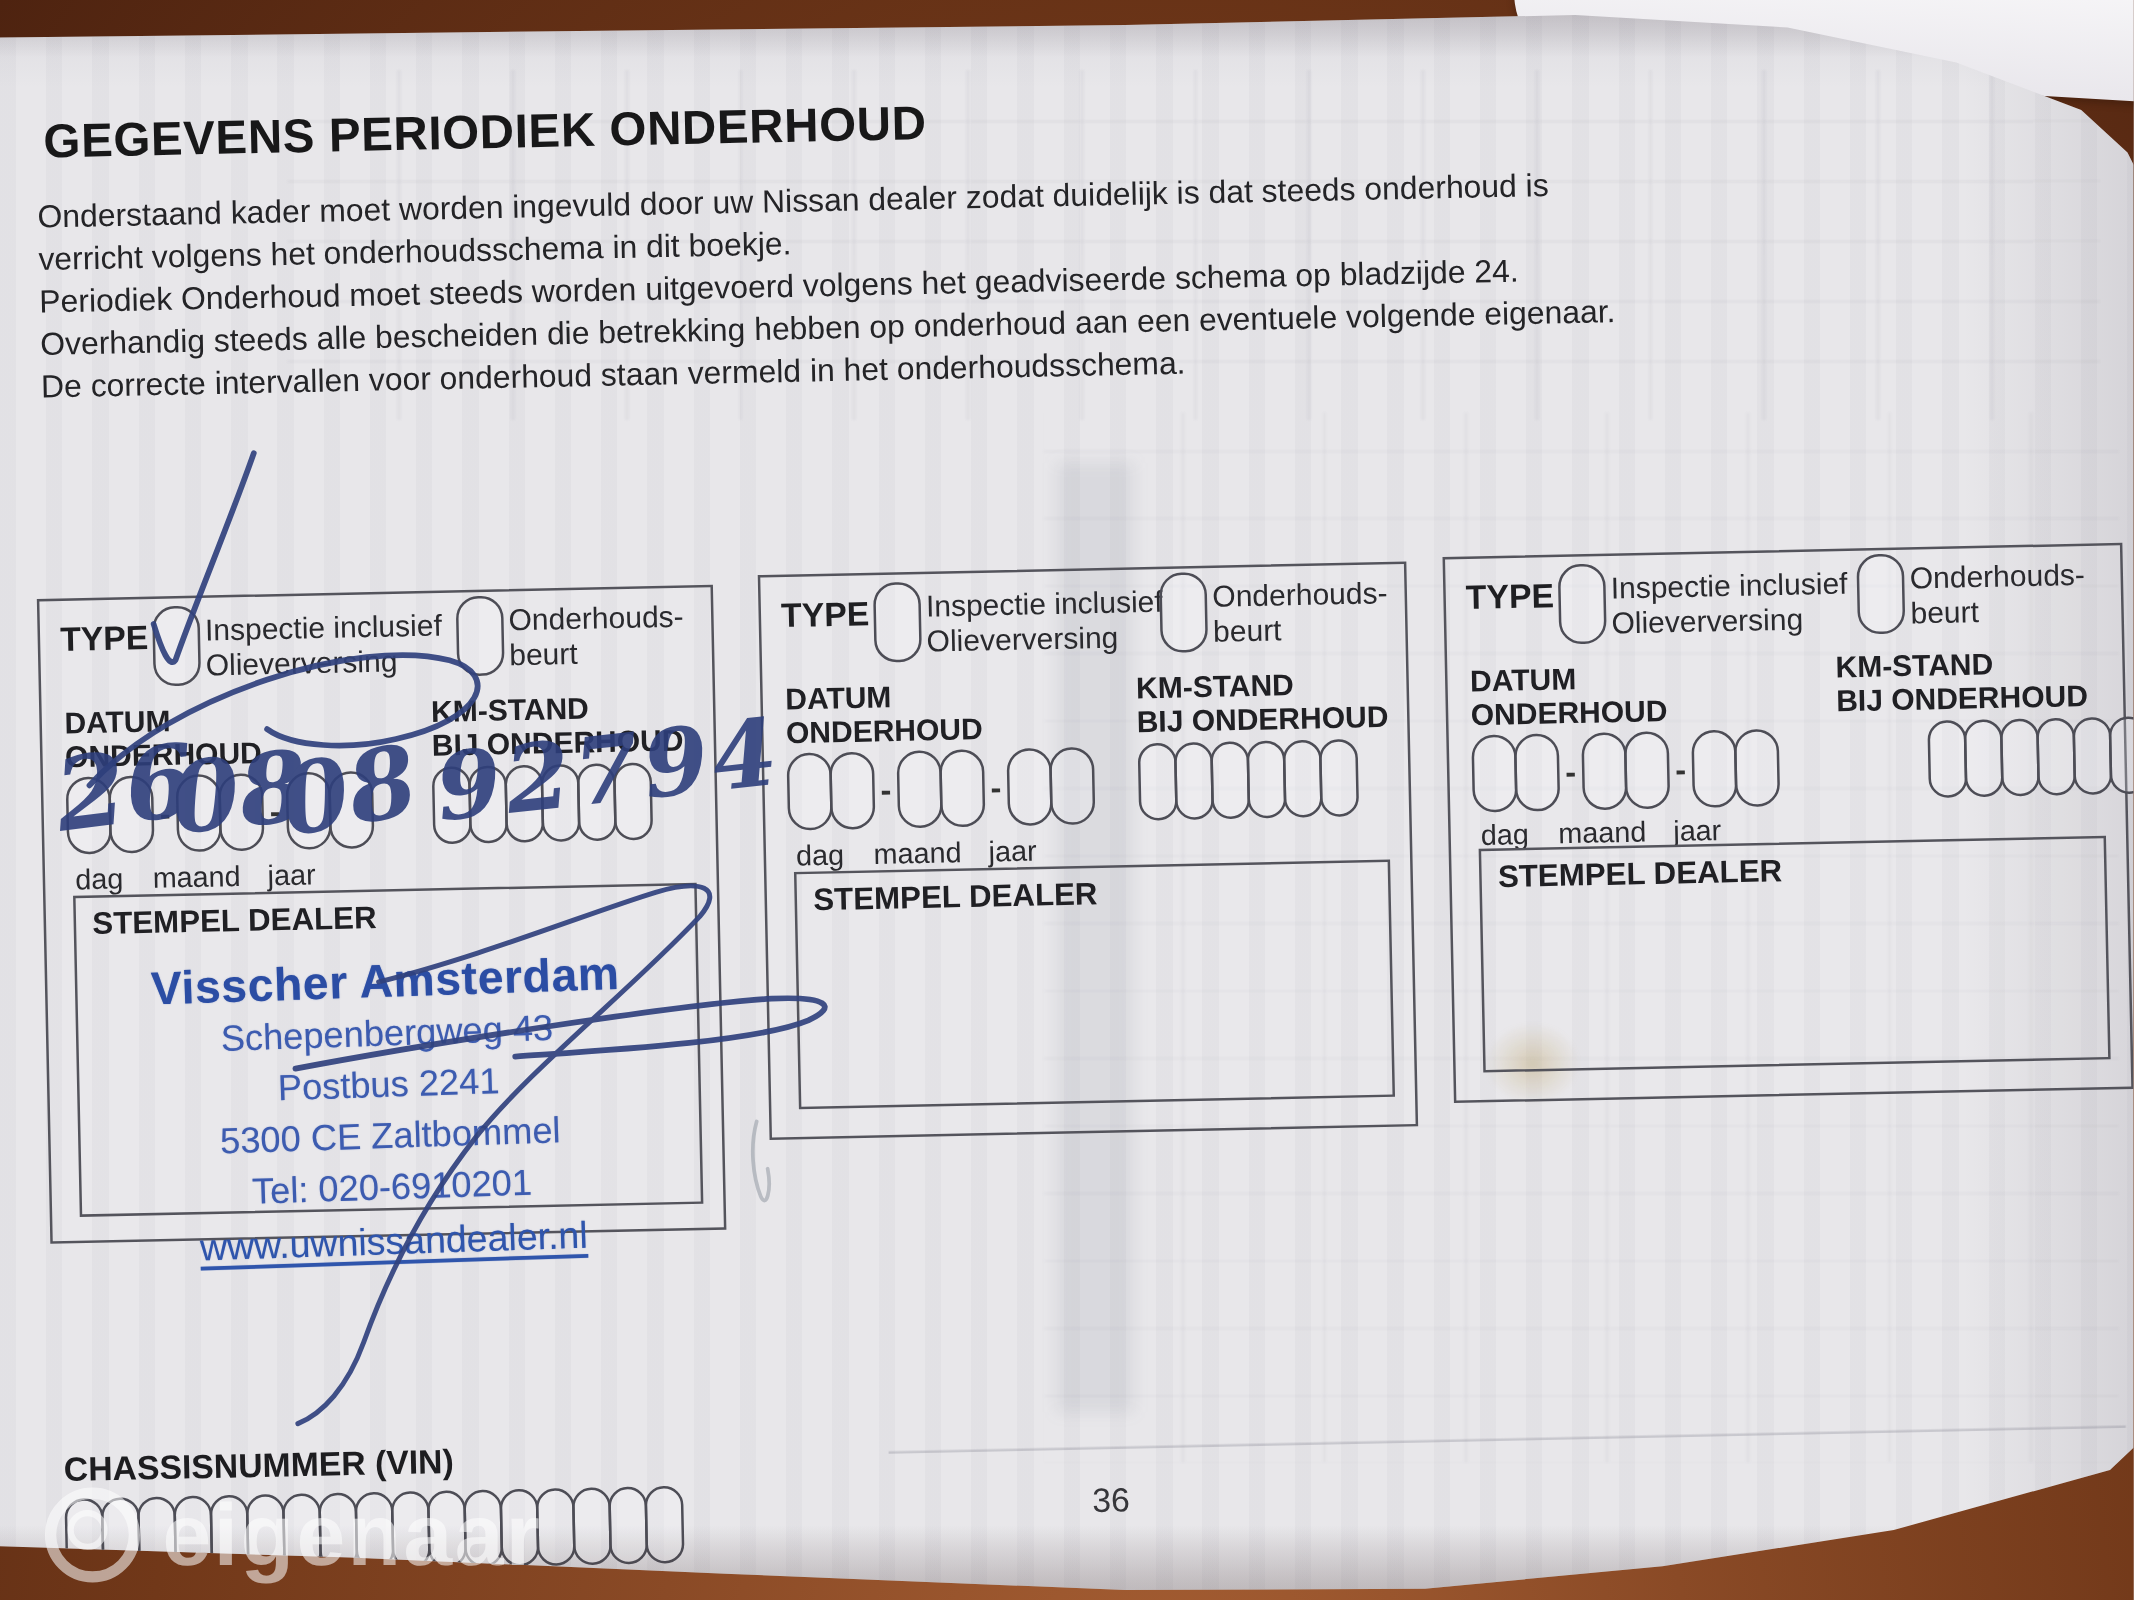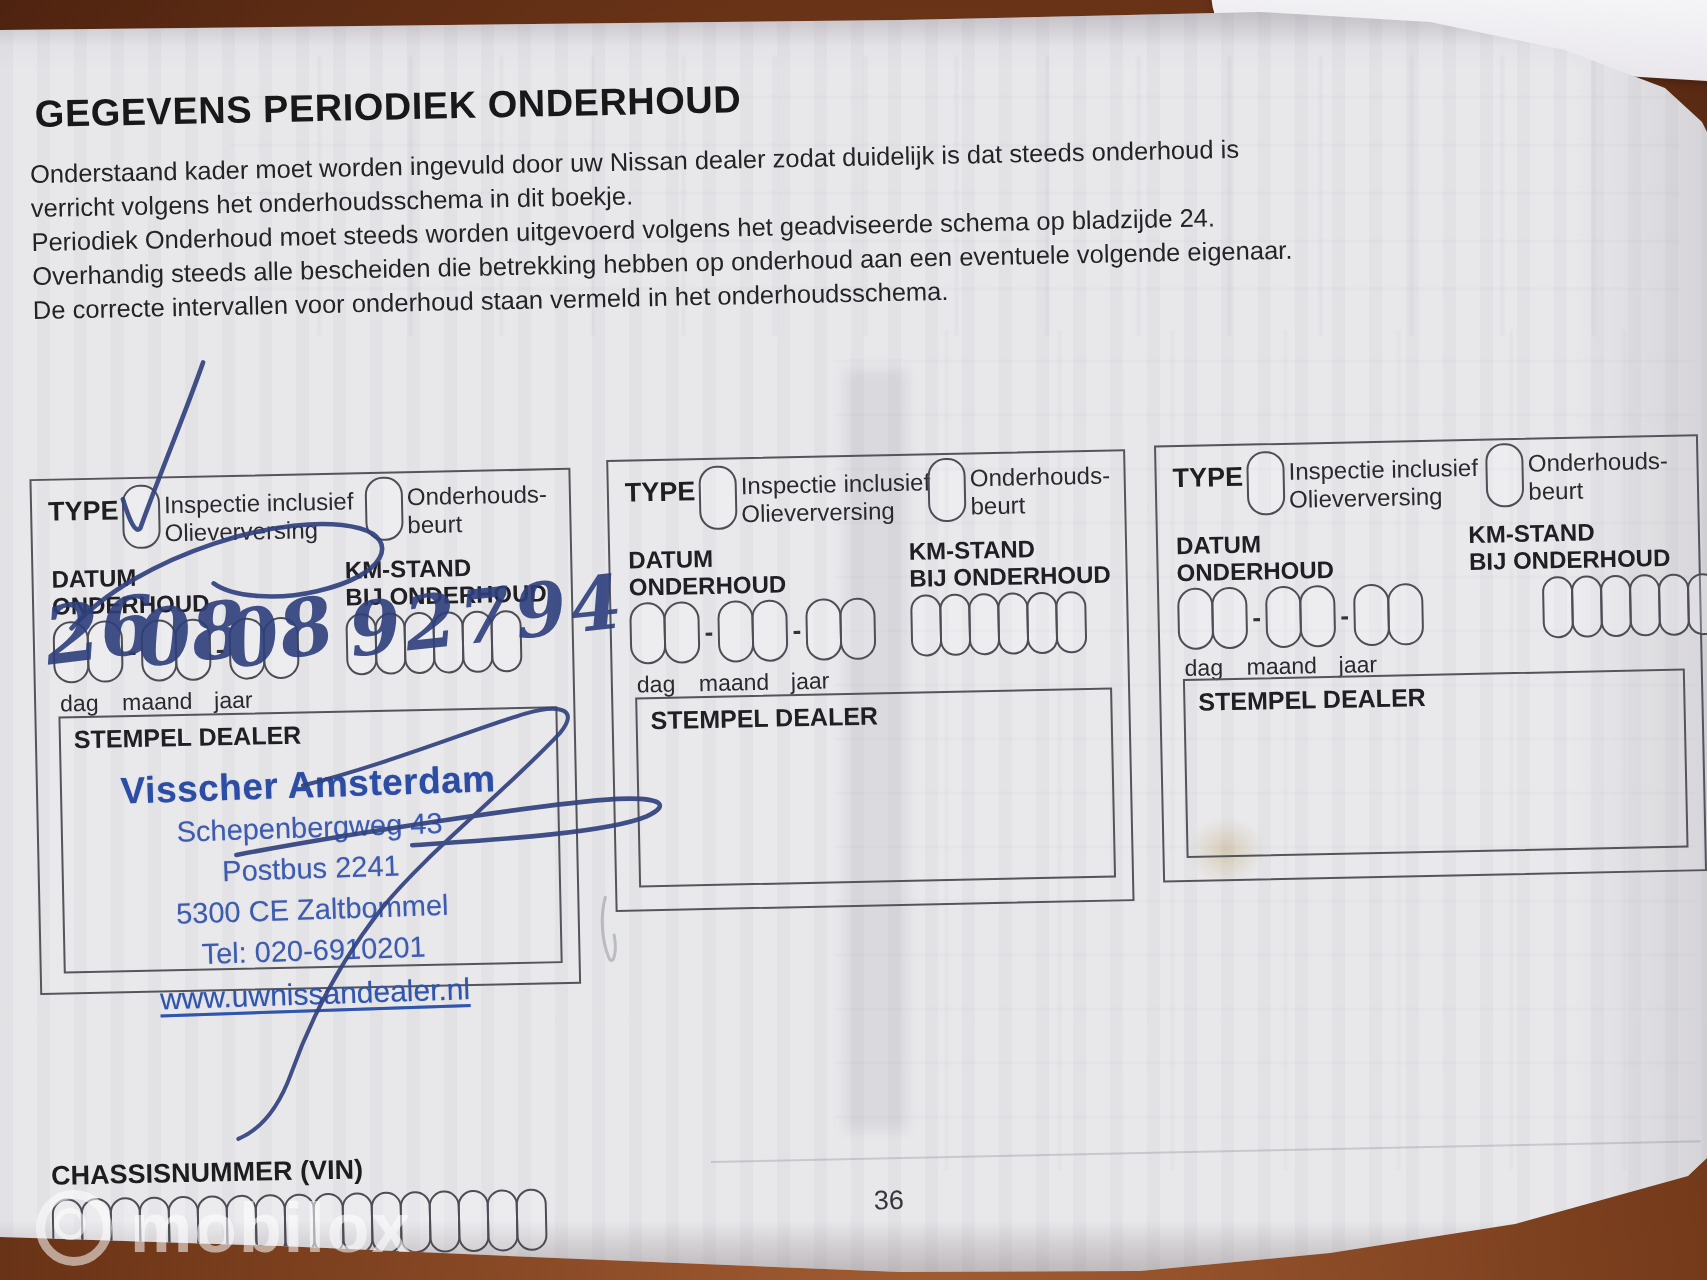--- a/index.html
+++ b/index.html
@@ -325,16 +325,16 @@
         </g>
       </svg>
 
     </div>
 
     <div class="edge-shade"></div>
   </div>
 
   <div class="watermark">
     <span class="wm-ring"></span>
-    <span class="wm-text">mobilox</span>
+    <span class="wm-text">eigenaar</span>
   </div>
 
 </div>
 
 </body></html>

